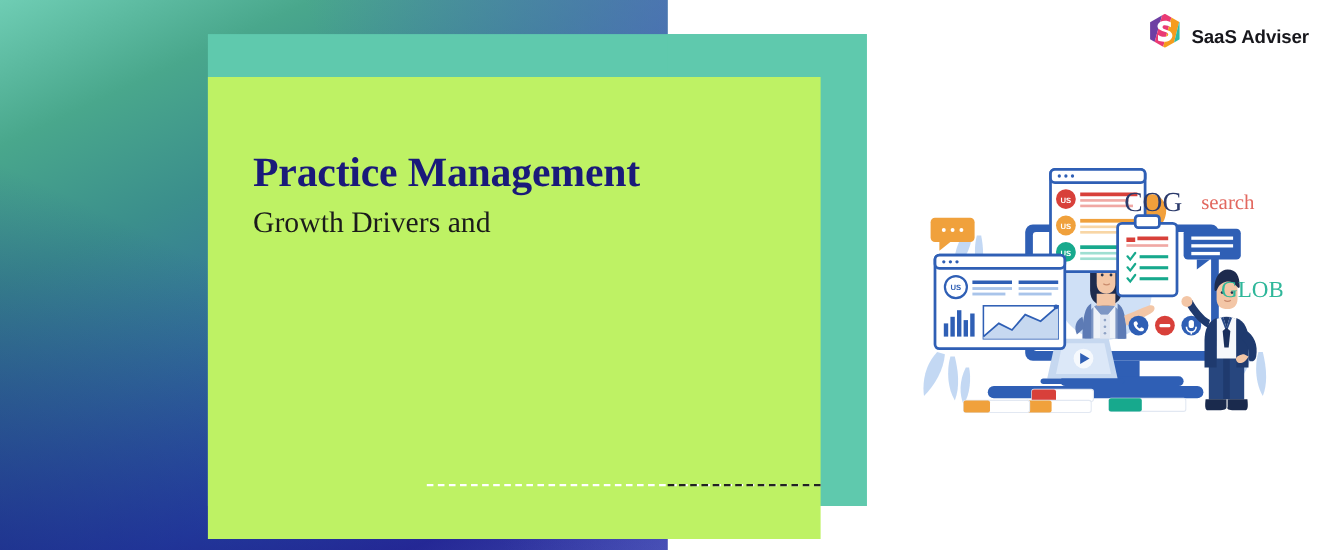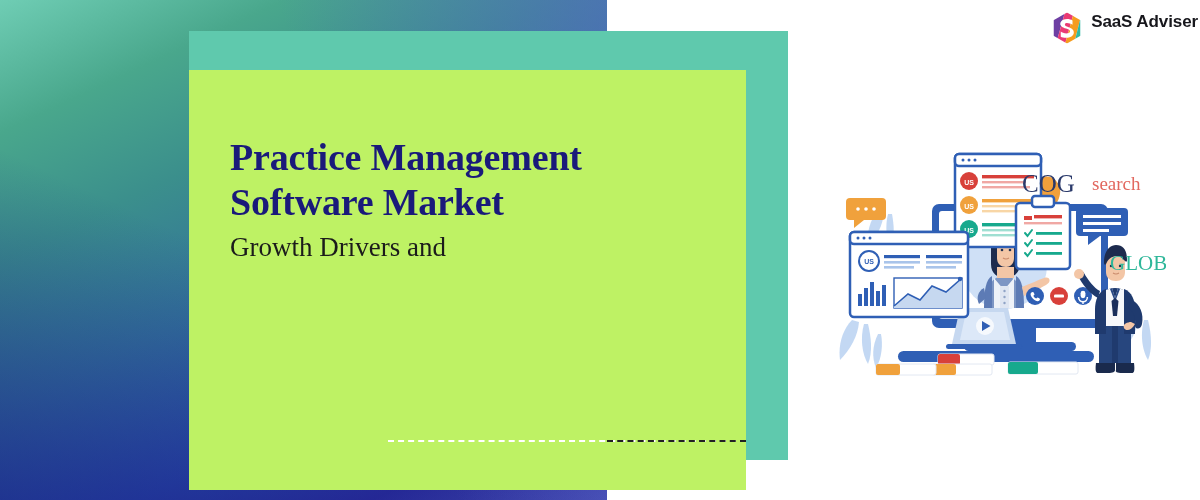--- a/index.html
+++ b/index.html
@@ -92,22 +92,22 @@
   .dashed-rule-dark{
     position:absolute;
     left:607px;top:440px;
     width:139px;height:0;
     border-top:2px dashed #222222;
   }
 
   
   .logo{
     position:absolute;
-    right:2px;top:12px;
-    display:flex;align-items:flex-start;gap:9px;
+    right:10px;top:12px;
+    display:flex;align-items:flex-end;gap:9px;
   }
   .logo-mark{width:30px;height:32px;display:block;}
   .logo-text{
     font-family:"Liberation Sans", sans-serif;
     font-weight:bold;font-size:17px;
     color:#17171c;letter-spacing:-.1px;
   }
 
   
   .illus{
@@ -124,21 +124,20 @@
 
   <div class="grad-panel"></div>
 
   <div class="teal-rect-b"></div>
   <div class="teal-rect"></div>
 
   <div class="white-card">
     <div class="card-text">
       <div class="title">
         <div>Practice Management</div>
-        <div>Software Market</div>
       </div>
       <div class="subtitle">
         <div>Growth Drivers and</div>
       </div>
     </div>
   </div>
 
   <div class="dashed-rule"></div>
   <div class="dashed-rule-dark"></div>
 

